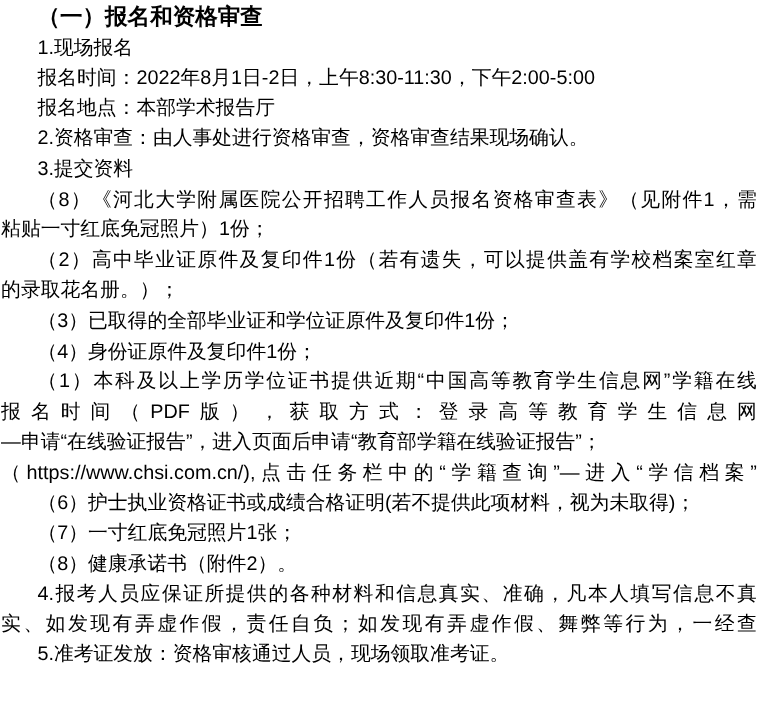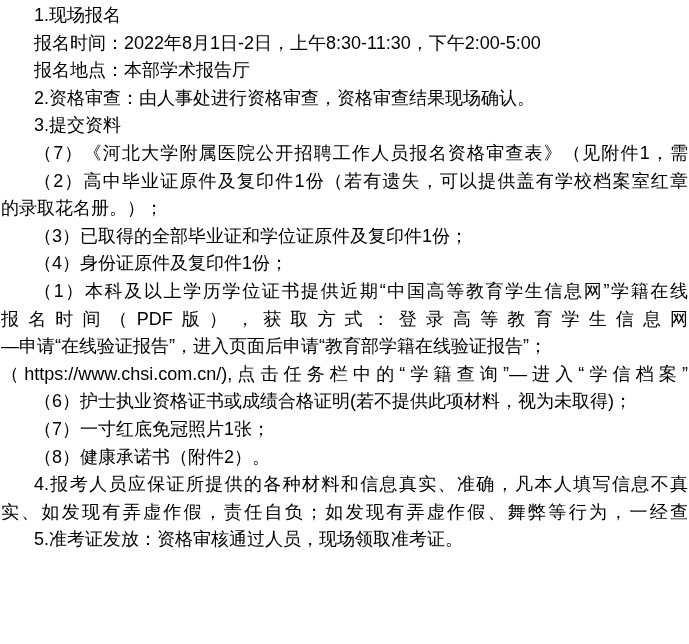--- a/index.html
+++ b/index.html
@@ -39,26 +39,28 @@
   .line.heading {
     font-weight: bold;
     font-size: 20.5px;
   }
 </style>
 </head>
 <body>
 
 <div class="page">
   <div class="doc" id="doc">
+      <div class="line heading indent">（一）报名和资格审查</div>
       <div class="line indent">1.现场报名</div>
       <div class="line indent">报名时间：2022年8月1日-2日，上午8:30-11:30，下午2:00-5:00</div>
       <div class="line indent">报名地点：本部学术报告厅</div>
       <div class="line indent">2.资格审查：由人事处进行资格审查，资格审查结果现场确认。</div>
       <div class="line indent">3.提交资料</div>
-      <div class="line indent justify">（7）《河北大学附属医院公开招聘工作人员报名资格审查表》（见附件1，需</div>
+      <div class="line indent justify">（8）《河北大学附属医院公开招聘工作人员报名资格审查表》（见附件1，需</div>
+      <div class="line">粘贴一寸红底免冠照片）1份；</div>
       <div class="line indent justify">（2）高中毕业证原件及复印件1份（若有遗失，可以提供盖有学校档案室红章</div>
       <div class="line">的录取花名册。）；</div>
       <div class="line indent">（3）已取得的全部毕业证和学位证原件及复印件1份；</div>
       <div class="line indent">（4）身份证原件及复印件1份；</div>
       <div class="line indent justify">（1）本科及以上学历学位证书提供近期“中国高等教育学生信息网”学籍在线</div>
       <div class="line justify">报名时间（PDF版），获取方式：登录高等教育学生信息网</div>
       <div class="line">—申请“在线验证报告”，进入页面后申请“教育部学籍在线验证报告”；</div>
       <div class="line justify">（https://www.chsi.com.cn/),点击任务栏中的“学籍查询”—进入“学信档案”</div>
       <div class="line indent">（6）护士执业资格证书或成绩合格证明(若不提供此项材料，视为未取得)；</div>
       <div class="line indent">（7）一寸红底免冠照片1张；</div>

